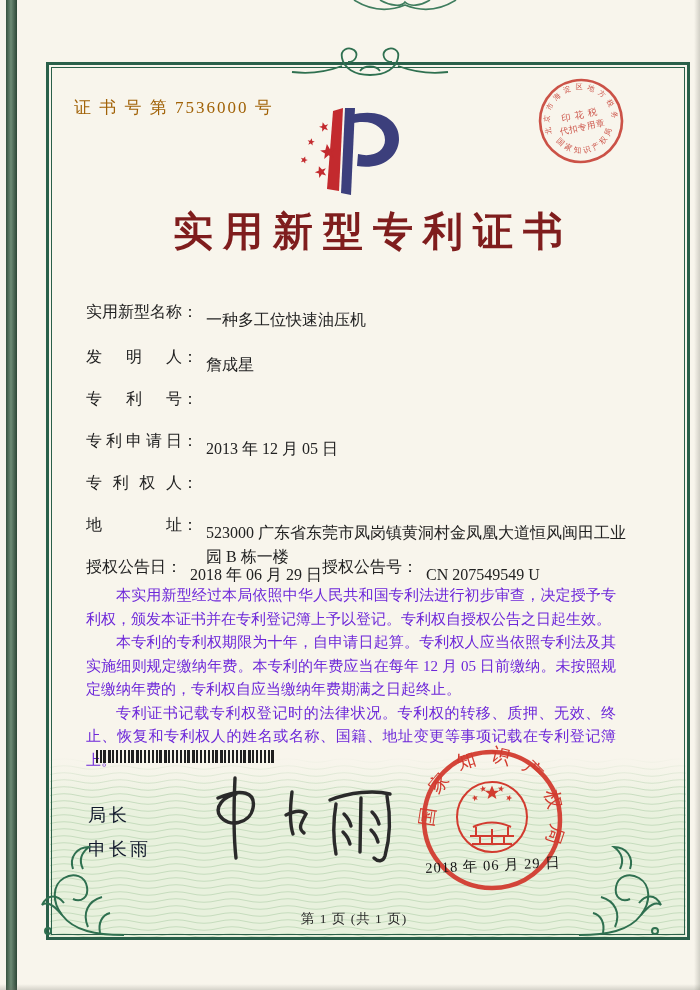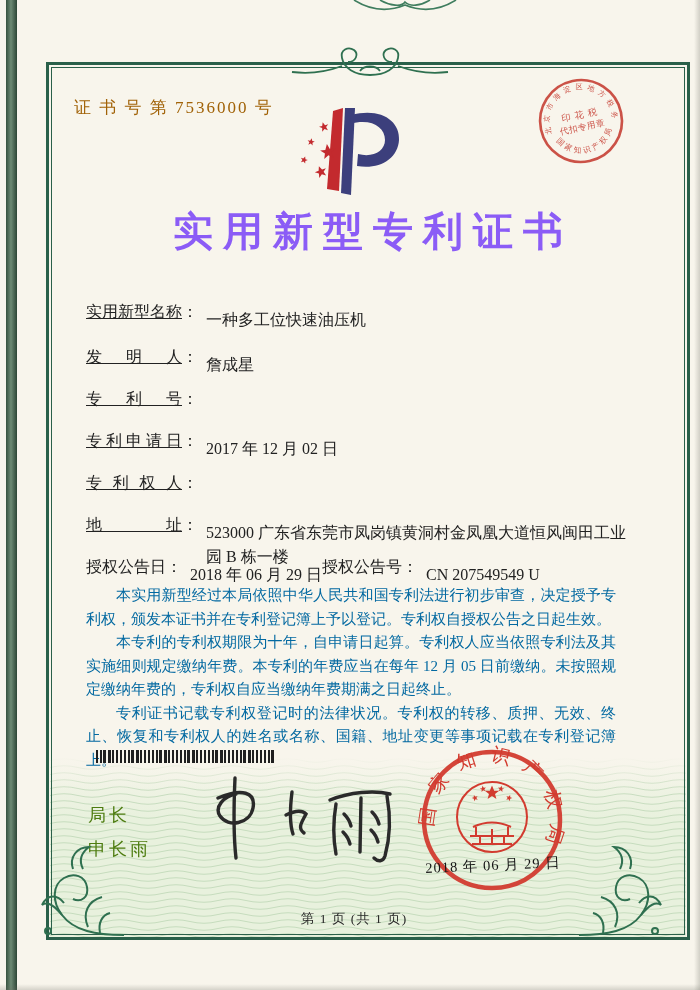--- a/index.html
+++ b/index.html
@@ -22,42 +22,42 @@
   .waveband{position:absolute;left:50px;top:757px;width:636px;height:180px;
     background:linear-gradient(180deg,rgba(233,242,223,.2),#e8f1dd 35%);}
   .waveband svg{position:absolute;inset:0;}
   .waveband::after{content:"";position:absolute;left:0;right:0;top:0;height:34px;
     background:linear-gradient(180deg,#f8f5ec,rgba(248,245,236,0));}
 
   .cert-number{position:absolute;left:74px;top:96px;font-size:17px;
     letter-spacing:2px;color:#a16207;}
   .title{position:absolute;left:46px;top:204px;width:644px;text-align:center;
     font-size:40px;font-weight:600;letter-spacing:10px;padding-left:10px;
-    box-sizing:border-box;color:#8b5cf6;}
+    box-sizing:border-box;color:#7f1d1d;}
 
   .frow{position:absolute;left:86px;width:545px;font-size:16px;line-height:24px;
     display:flex;align-items:flex-start;}
   .flabel{display:inline-block;width:96px;text-align:justify;text-align-last:justify;
-    flex:0 0 96px;text-decoration:underline;}
+    flex:0 0 96px;}
   .fcolon{flex:0 0 auto;}
   .fvalue{margin-left:8px;max-width:430px;margin-top:8px;}
   .r1{top:300px}.r2{top:345px}.r3{top:387px}.r4{top:429px}.r5{top:471px}
   .r6{top:513px}.r7{top:555px;width:552px;justify-content:flex-start;}
   .rpair{display:flex;align-items:flex-start;}
 
   .paras{position:absolute;left:86px;top:584px;width:530px;font-size:15px;
-    line-height:23.5px;color:#0369a1;}
+    line-height:23.5px;color:#6d28d9;}
   .paras p{margin:0;text-indent:2em;text-align:justify;}
 
   .barcode{position:absolute;left:96px;top:750px;width:178px;height:13px;
     background:
       repeating-linear-gradient(90deg,#1f1f1f 0 2px,rgba(0,0,0,0) 2px 4px),
       repeating-linear-gradient(90deg,#1f1f1f 0 1px,rgba(0,0,0,0) 1px 7px);}
 
-  .signer{position:absolute;left:88px;top:798px;font-size:18px;color:#4d7c0f;
+  .signer{position:absolute;left:88px;top:798px;font-size:18px;color:#0f172a;
     line-height:34px;letter-spacing:3px;}
   .signature{position:absolute;left:190px;top:770px;}
 
   .seal{position:absolute;left:417px;top:745px;width:150px;height:150px;}
   .seal-date{position:absolute;left:415px;top:856px;width:156px;text-align:center;
     font-size:14.5px;color:#161616;letter-spacing:1px;transform:rotate(-2.5deg);}
 
   .tax-stamp{position:absolute;left:536px;top:76px;width:90px;height:90px;
     transform:rotate(-12deg);opacity:.92;}
 
@@ -152,21 +152,21 @@
     <span class="fcolon">：</span>
   <span class="fvalue">詹成星</span>
 </div>
 <div class="frow r3">
   <span class="flabel">专利号</span>
     <span class="fcolon">：</span>
 </div>
 <div class="frow r4">
   <span class="flabel">专利申请日</span>
     <span class="fcolon">：</span>
-  <span class="fvalue">2017 年 12 月 02 日</span>
+  <span class="fvalue">2013 年 12 月 05 日</span>
 </div>
 <div class="frow r5">
   <span class="flabel">专利权人</span>
     <span class="fcolon">：</span>
 </div>
 <div class="frow r6">
   <span class="flabel">地址</span>
     <span class="fcolon">：</span>
   <span class="fvalue">523000 广东省东莞市凤岗镇黄洞村金凤凰大道恒风闽田工业园 B 栋一楼</span>
 </div>

